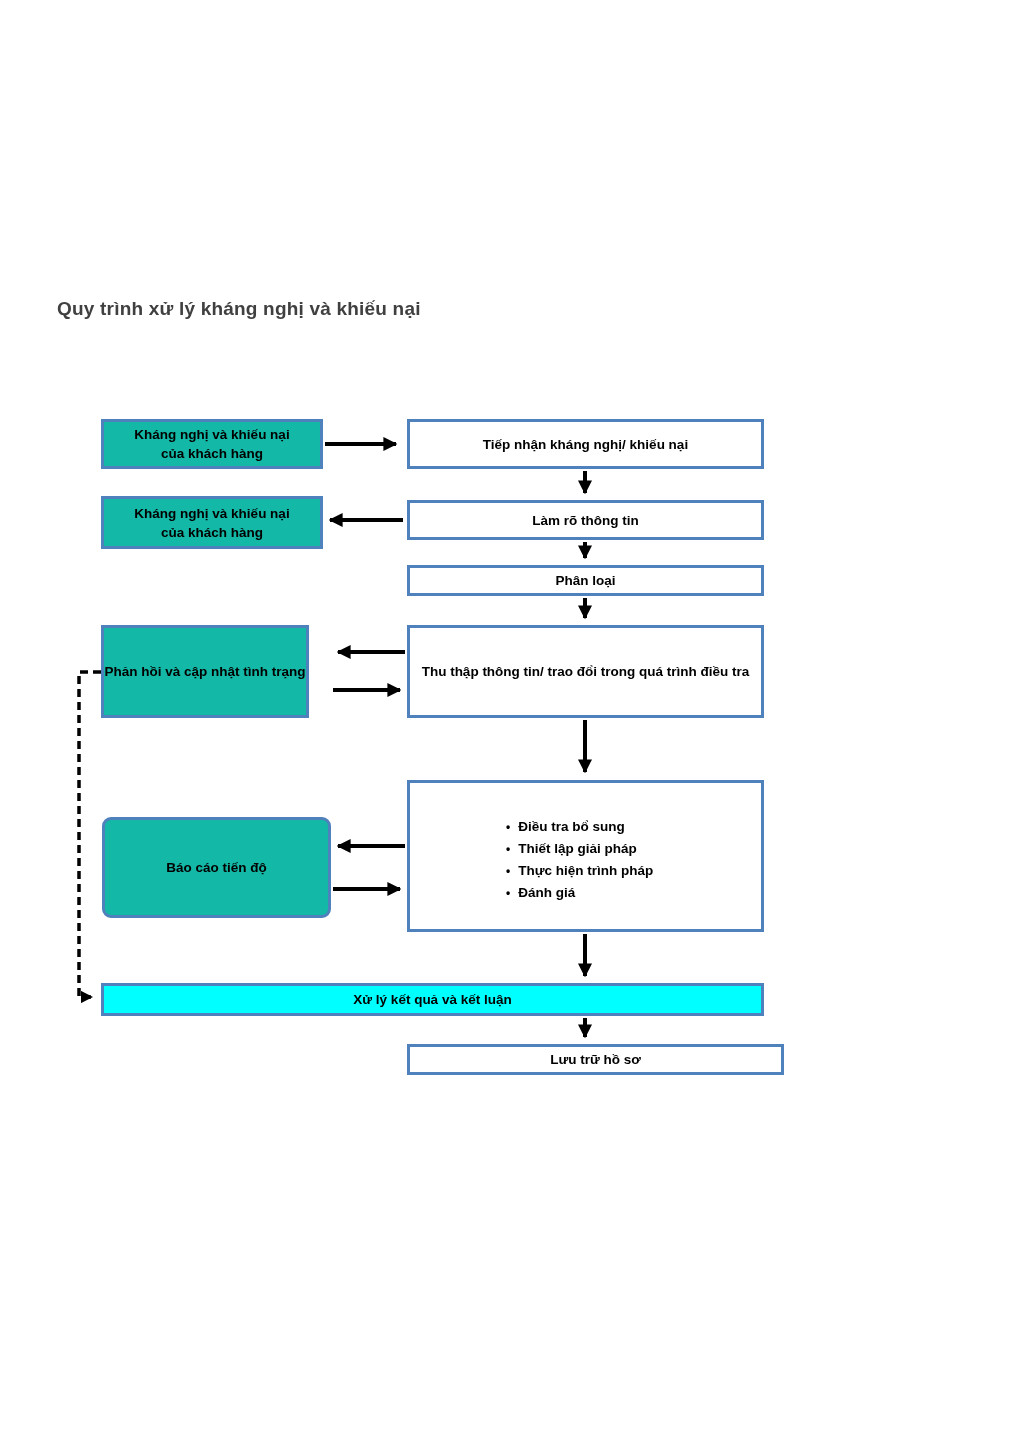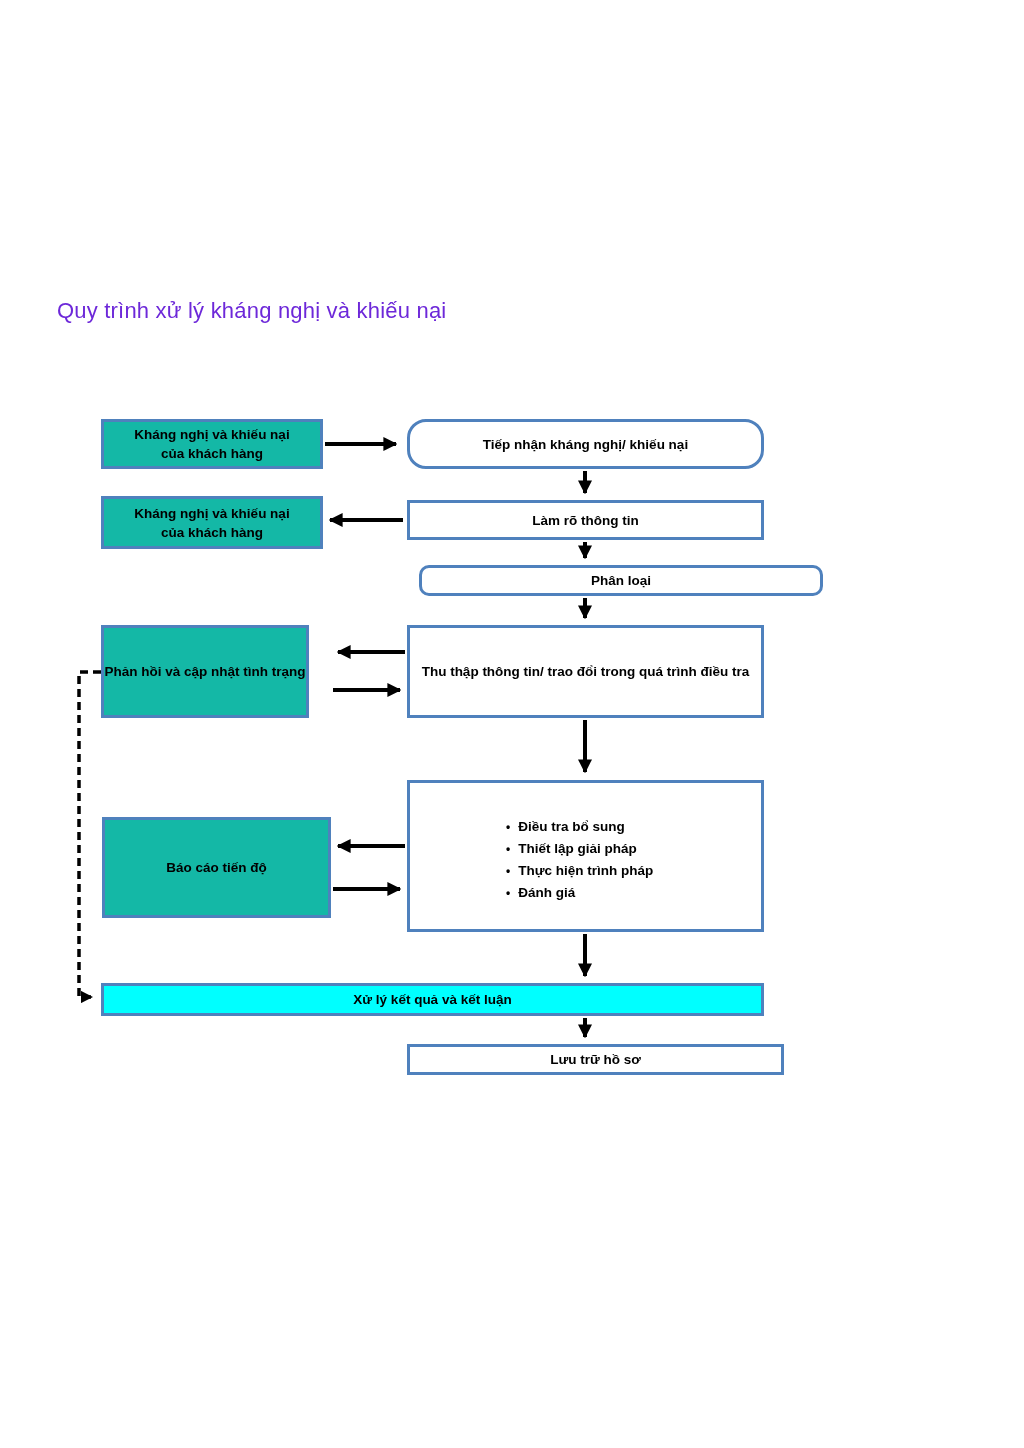--- a/index.html
+++ b/index.html
@@ -1,31 +1,31 @@
 <!DOCTYPE html>
 <html><head>
 <meta charset="utf-8">
 <style>
   html,body{margin:0;padding:0;background:#ffffff;}
   body{width:1024px;height:1448px;position:relative;font-family:"Liberation Sans","DejaVu Sans",sans-serif;overflow:hidden;}
   .page{position:absolute;left:0;top:0;width:1024px;height:1448px;background:#ffffff;}
-  .title{position:absolute;left:57px;top:298px;font-size:22px;font-weight:normal;color:#6d28d9;letter-spacing:.2px;}
+  .title{position:absolute;left:57px;top:298px;font-size:19px;font-weight:bold;color:#404040;letter-spacing:.2px;}
   .box{position:absolute;box-sizing:border-box;border:3px solid #4F81BD;display:flex;align-items:center;justify-content:center;text-align:center;font-weight:bold;color:#000;font-size:13.5px;line-height:19px;}
   .box.white{background:#ffffff;}
   .box.blue{background:#14b8a6;}
   .box.cyan{background:#00FFFF;}
   
   .b-cust1{left:101px;top:419px;width:222px;height:50px;}
-  .b-receive{left:407px;top:419px;width:357px;height:50px;border-radius:19px;}
+  .b-receive{left:407px;top:419px;width:357px;height:50px;}
   .b-cust2{left:101px;top:496px;width:222px;height:53px;}
   .b-clarify{left:407px;top:500px;width:357px;height:40px;}
-  .b-classify{left:419px;top:565px;width:404px;height:31px;border-radius:10px;}
+  .b-classify{left:407px;top:565px;width:357px;height:31px;}
   .b-feedback{left:101px;top:625px;width:208px;height:93px;}
   .b-collect{left:407px;top:625px;width:357px;height:93px;padding:0 6px;}
-  .b-progress{left:102px;top:817px;width:229px;height:101px;}
+  .b-progress{left:102px;top:817px;width:229px;height:101px;border-radius:9px;}
   .b-actions{left:407px;top:780px;width:357px;height:152px;align-items:flex-start;justify-content:flex-start;}
   .b-result{left:101px;top:983px;width:663px;height:33px;}
   .b-archive{left:407px;top:1044px;width:377px;height:31px;}
   .two-line{display:block;}
   .bullets{margin:33px 0 0 96px;text-align:left;}
   .bullet-row{display:flex;align-items:baseline;line-height:21px;font-size:13.5px;font-weight:bold;color:#000;}
   .bullet-dot{font-size:12px;margin-right:8px;}
   svg.connectors{position:absolute;left:0;top:0;width:1024px;height:1448px;pointer-events:none;}
 </style>
 </head>

